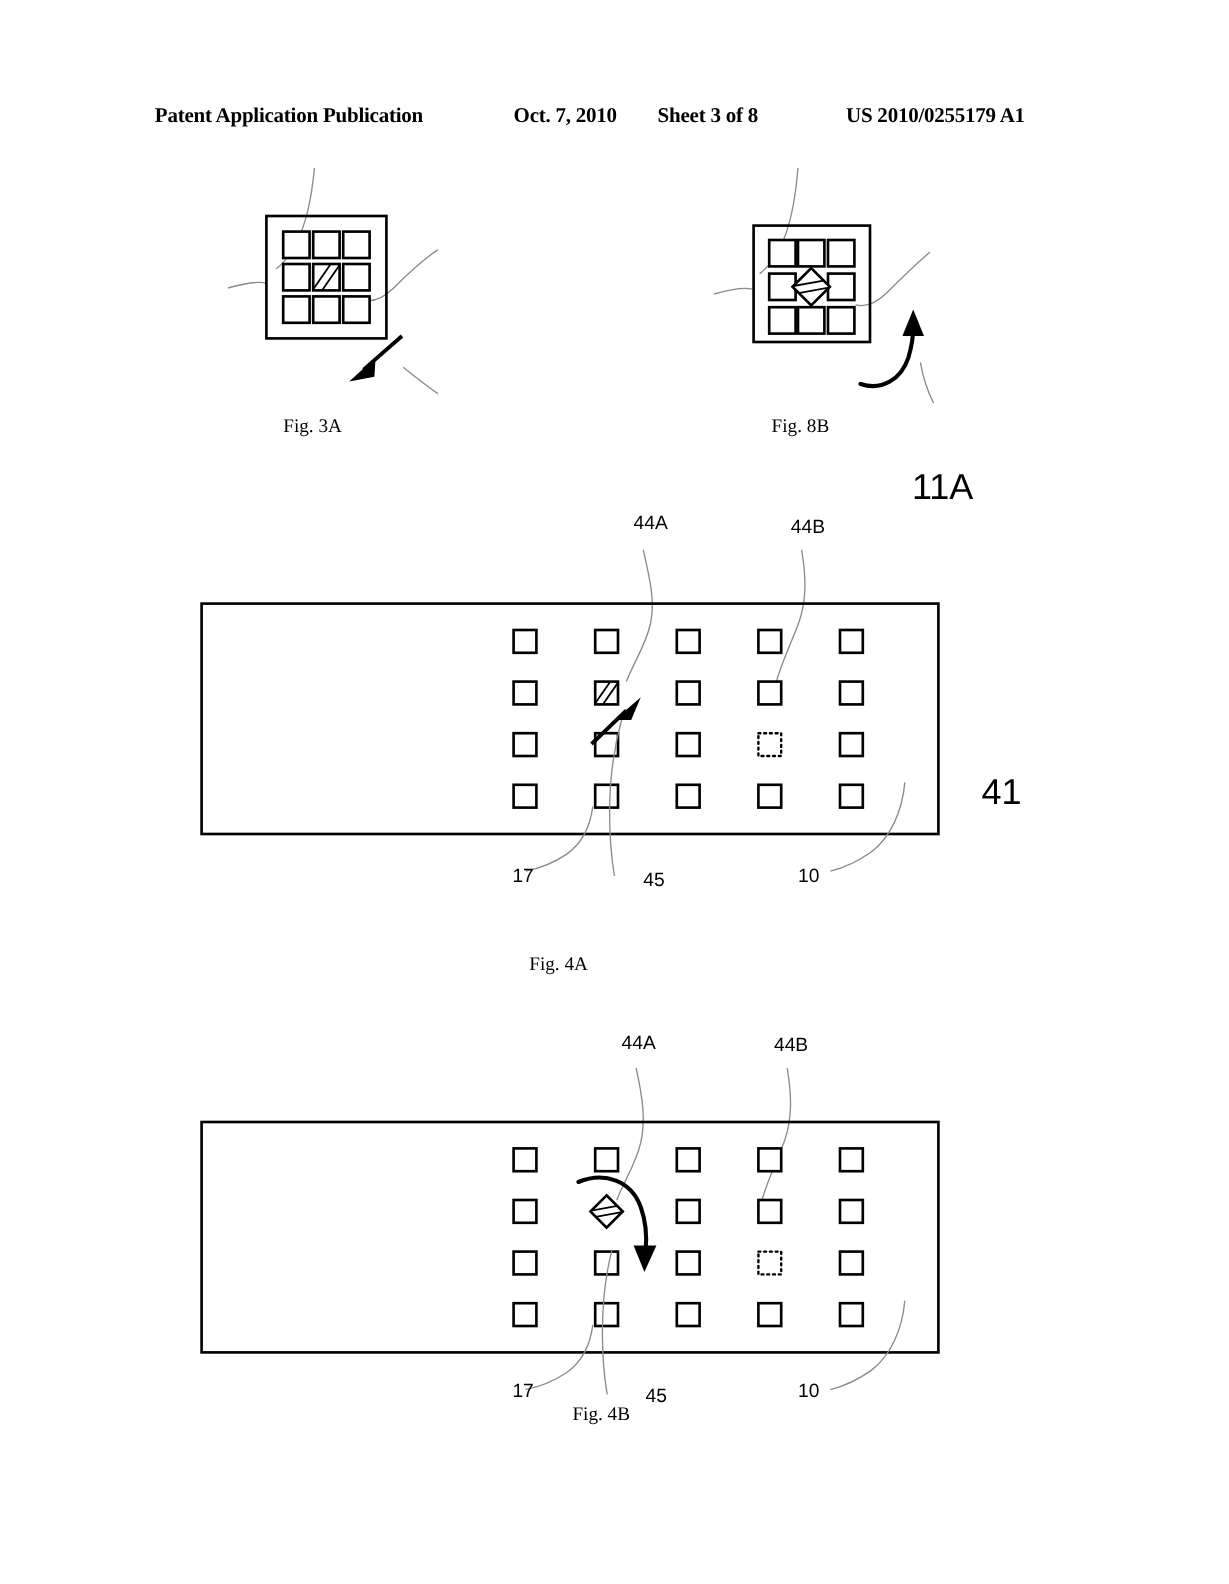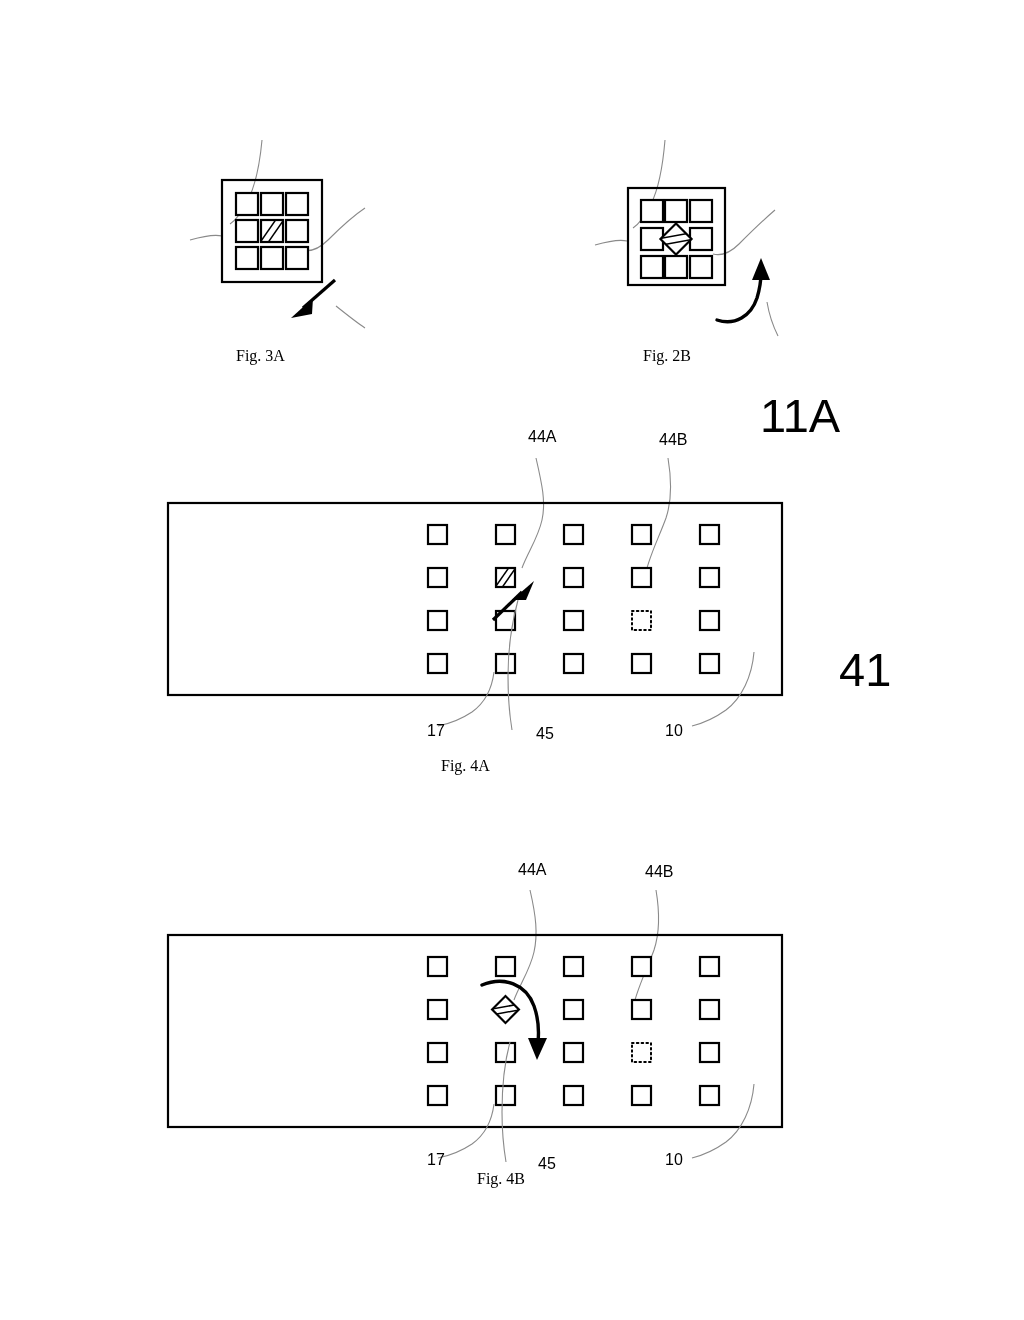--- a/index.html
+++ b/index.html
@@ -48,21 +48,21 @@
   .refnum {
     position: absolute;
     font-family: "Liberation Sans", sans-serif;
     font-size: 16px;
     white-space: nowrap;
     line-height: 1;
   }
   .refnum-big {
     position: absolute;
     font-family: "Liberation Sans", sans-serif;
-    font-size: 47px;
+    font-size: 30px;
     white-space: nowrap;
     line-height: 1;
   }
 
   
   .fig-svg {
     position: absolute;
     overflow: visible;
   }
   .fig-svg .outline {
@@ -107,20 +107,26 @@
     stroke: #000000;
     stroke-width: 3.4;
     stroke-linecap: round;
   }
 </style>
 </head>
 <body>
 
 <div id="page">
 
+  <div id="header">
+    <span class="h-pub">Patent Application Publication</span>
+    <span class="h-date">Oct. 7, 2010</span>
+    <span class="h-sheet">Sheet 3 of 8</span>
+    <span class="h-pat">US 2010/0255179 A1</span>
+  </div>
 
   <svg class="fig-svg" style="left:160px; top:140px;" width="260" height="210" viewBox="0 0 260 210">
 
     <path class="leader" d="M 102,0 C 100,22 96,44 88,60 C 82,72 76,80 70,84"></path>
     <path class="leader" d="M 30,100 C 44,96 54,94 62,96"></path>
     <path class="leader" d="M 205,68 C 190,78 178,90 168,100 C 158,110 150,112 142,110"></path>
     <path class="leader" d="M 205,188 C 196,182 186,174 176,166"></path>
 
     <rect class="outline" x="62" y="40" width="100" height="102"></rect>
 
@@ -178,21 +184,21 @@
         <line class="hatch-line" x1="98" y1="112" x2="116" y2="86"></line>
         <line class="hatch-line" x1="106" y1="112" x2="124" y2="86"></line>
       </g>
     </g>
 
     <g>
       <path class="arrow-curve" d="M 152,180 C 170,186 186,176 192,158 C 195,148 196,140 196,133"></path>
       <path class="arrow-solid" d="M 196,118 L 205,140 L 187,140 Z"></path>
     </g>
   </svg>
-  <div class="caption" style="left:643px; top:347px;">Fig. 2B</div>
+  <div class="caption" style="left:643px; top:347px;">Fig. 8B</div>
 
   <div class="refnum-big" style="left:760px; top:392px;">11A</div>
 
   <div class="refnum" style="left:528px; top:429px;">44A</div>
   <div class="refnum" style="left:659px; top:432px;">44B</div>
 
   <svg class="fig-svg" style="left:160px; top:440px;" width="660" height="320" viewBox="0 0 660 320">
 
     <path class="leader" d="M 376,18 C 382,44 386,62 382,80 C 378,98 368,112 362,128"></path>
     <path class="leader" d="M 508,18 C 512,42 512,60 506,78 C 498,100 488,118 484,140"></path>
@@ -240,23 +246,23 @@
     </g>
 
     <path class="leader" d="M 334,232 C 332,248 326,262 312,272 C 300,280 288,284 278,286"></path>
     <path class="leader" d="M 358,160 C 352,182 348,208 348,236 C 348,262 350,278 352,290"></path>
     <path class="leader" d="M 594,212 C 592,236 582,258 566,270 C 552,280 540,284 532,286"></path>
   </svg>
 
   <div class="refnum" style="left:427px; top:723px;">17</div>
   <div class="refnum" style="left:536px; top:726px;">45</div>
   <div class="refnum" style="left:665px; top:723px;">10</div>
-  <div class="refnum-big" style="left:818px; top:646px;margin-left:21px;">41</div>
-
-  <div class="caption" style="left:441px; top:757px;">Fig. 4A</div>
+  <div class="refnum-big" style="left:818px; top:646px;">41</div>
+
+  <div class="caption" style="left:441px; top:795px;">Fig. 4A</div>
 
   <div class="refnum" style="left:518px; top:862px;">44A</div>
   <div class="refnum" style="left:645px; top:864px;">44B</div>
 
   <svg class="fig-svg" style="left:160px; top:872px;" width="660" height="320" viewBox="0 0 660 320">
 
     <path class="leader" d="M 370,18 C 376,44 378,62 374,80 C 370,98 360,112 354,128"></path>
     <path class="leader" d="M 496,18 C 500,42 500,60 494,78 C 486,100 476,118 472,140"></path>
 
     <rect class="outline" x="8" y="63" width="614" height="192"></rect>

